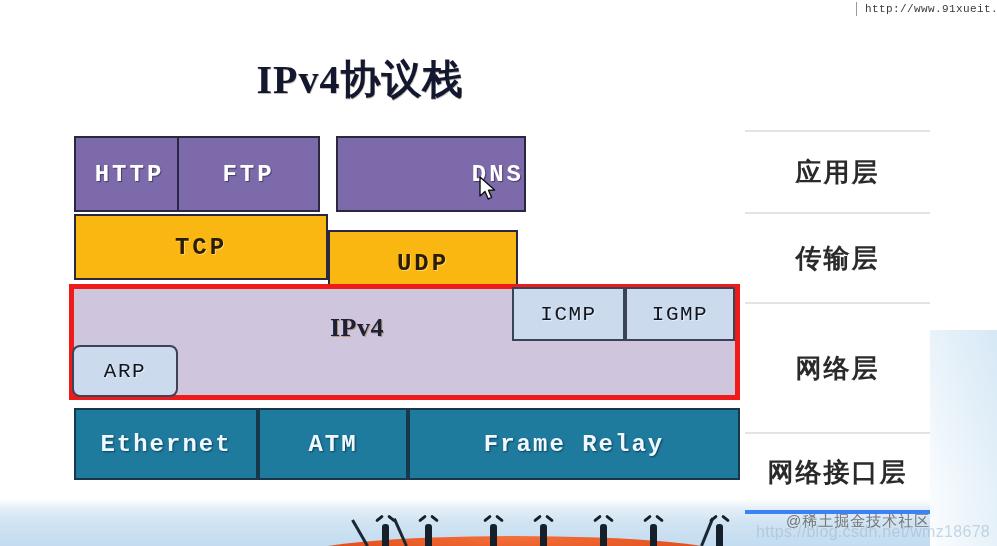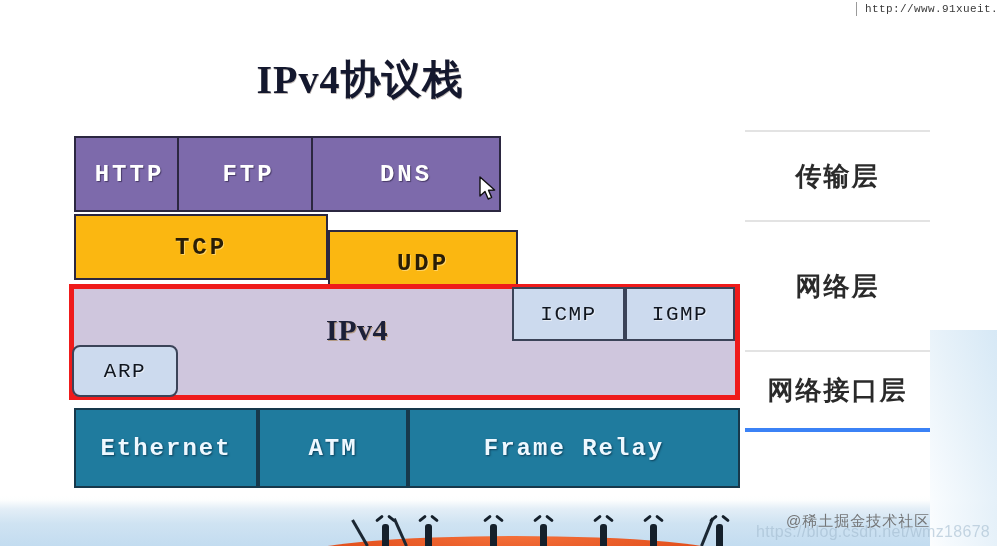--- a/index.html
+++ b/index.html
@@ -172,21 +172,21 @@
   }
 
   .ipv4-label {
     position: absolute;
     left: 0;
     top: 24px;
     width: 566px;
     text-align: center;
     font-family: "Liberation Serif", "DejaVu Serif", serif;
     font-weight: 700;
-    font-size: 30px;
+    font-size: 26px;
     color: #1c2038;
     text-shadow: 1px 1px 0 rgba(160,120,60,0.55);
     letter-spacing: 0.5px;
   }
 
   .small-box {
     position: absolute;
     display: flex;
     align-items: center;
     justify-content: center;
@@ -204,21 +204,21 @@
   .box-igmp { left: 551px; top: -2px; width: 110px; height: 54px; }
   .box-arp  { left: -2px; top: 56px; width: 106px; height: 52px; border-radius: 8px; }
 
   
   .link-cell {
     background: #1f7b9e;
     color: #eef8ff;
     font-size: 24px;
     letter-spacing: 2px;
     text-shadow: 1px 1px 2px rgba(0,25,45,0.6);
-    height: 80px;
+    height: 72px;
     top: 272px;
     border: 2px solid #17384b;
   }
 
   
   .label-col {
     position: absolute;
     left: 745px;
     top: 130px;
     width: 185px;
@@ -297,21 +297,21 @@
   <div class="page-title">IPv4协议栈</div>
 
   <div class="diagram">
 
     <div class="layer-box app-cell" style="left:0px; width:111px;">
       <span>HTTP</span>
     </div>
     <div class="layer-box app-cell" style="left:103px; width:143px;justify-content:center;">
       <span>FTP</span>
     </div>
-    <div class="layer-box app-cell" style="left:237px; width:190px;">
+    <div class="layer-box app-cell" style="left:262px; width:190px;justify-content:flex-end;">
       <span>DNS</span>
     </div>
 
     <div class="layer-box tr-cell" style="left:0px; width:254px;">
       <span>TCP</span>
     </div>
     <div class="layer-box tr-cell" style="left:254px; width:190px;margin-top:16px;">
       <span>UDP</span>
     </div>
 
@@ -334,20 +334,23 @@
     </div>
     <div class="layer-box link-cell" style="left:184px; width:150px;">
       <span>ATM</span>
     </div>
     <div class="layer-box link-cell" style="left:334px; width:332px;">
       <span>Frame Relay</span>
     </div>
   </div>
 
   <div class="label-col">
+    <div class="label-row" style="height:82px;">
+      <span>应用层</span>
+    </div>
     <div class="label-row" style="height:90px;">
       <span>传输层</span>
     </div>
     <div class="label-row" style="height:130px;">
       <span>网络层</span>
     </div>
     <div class="label-row" style="height:82px;">
       <span>网络接口层</span>
     </div>
   </div>

